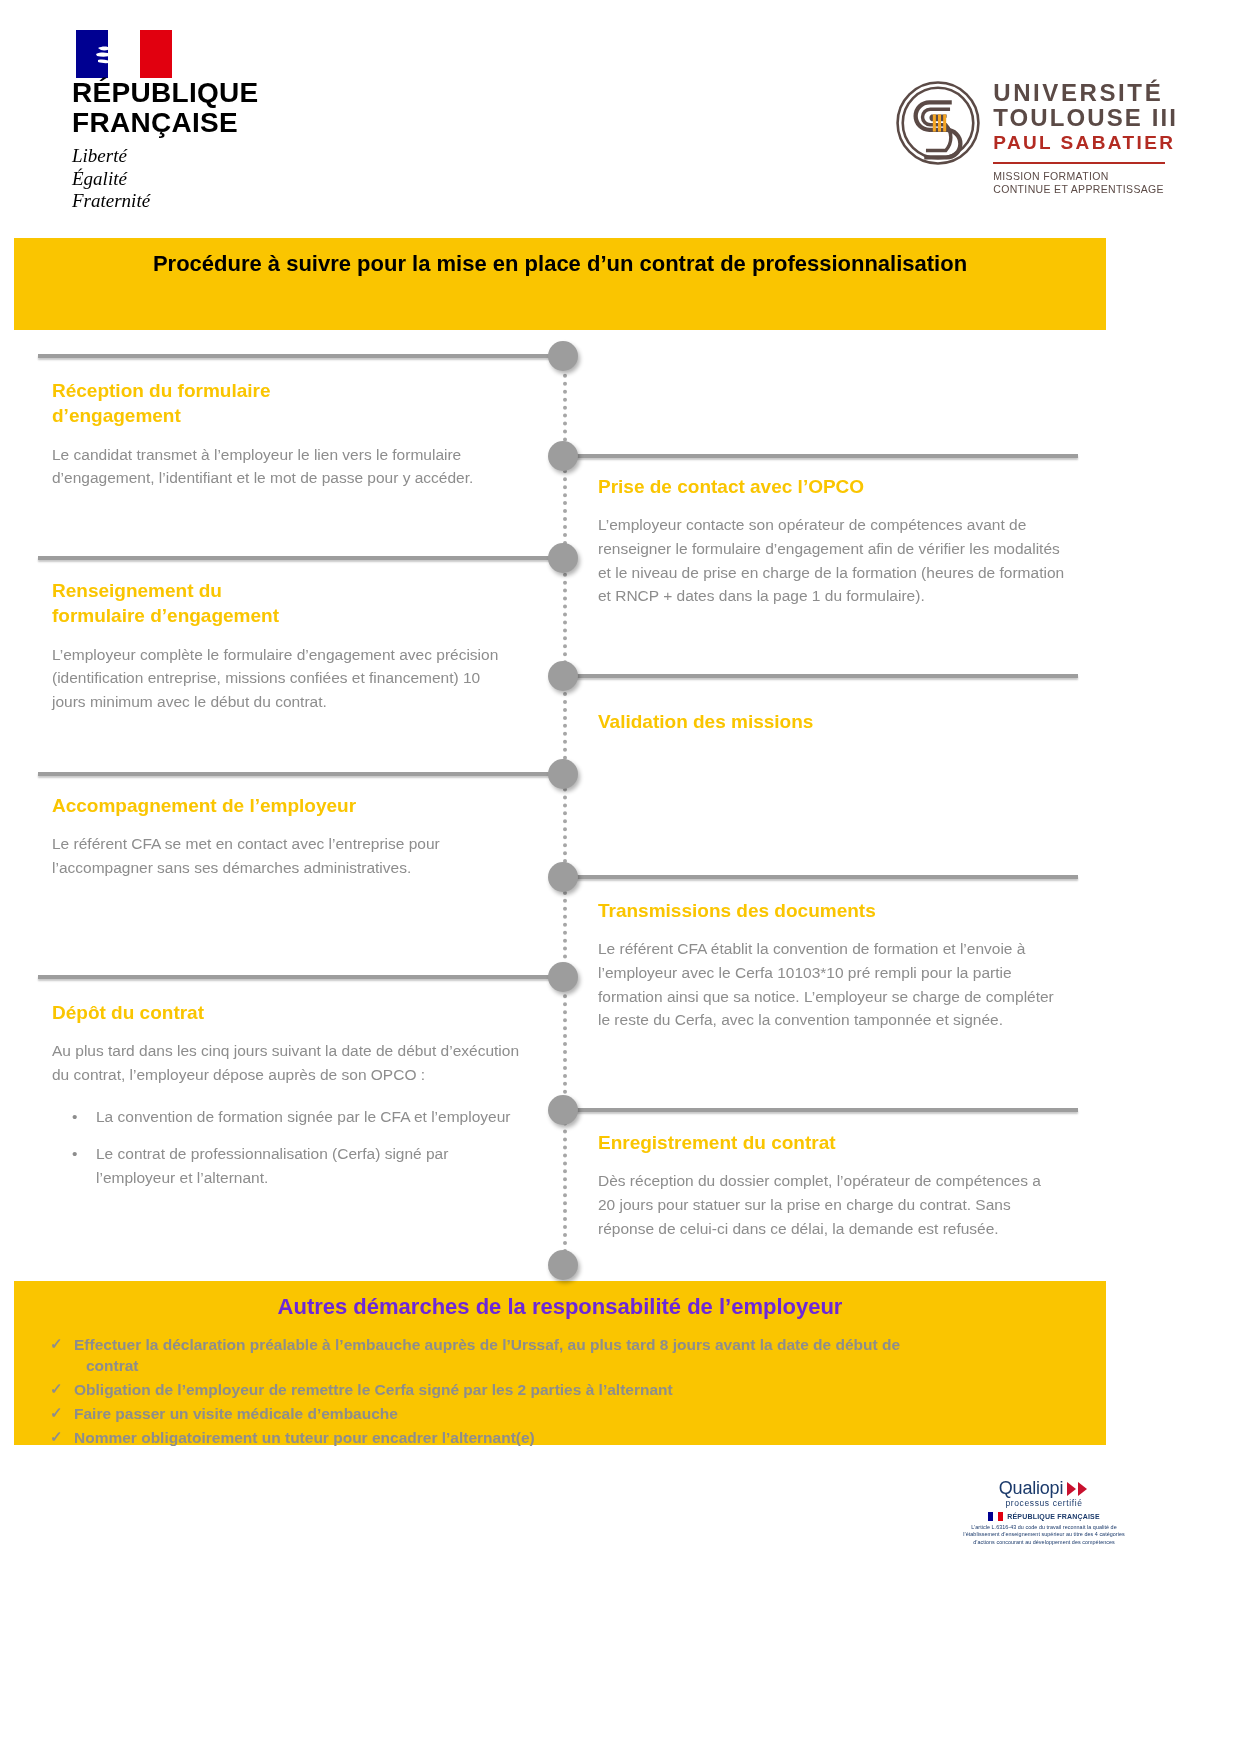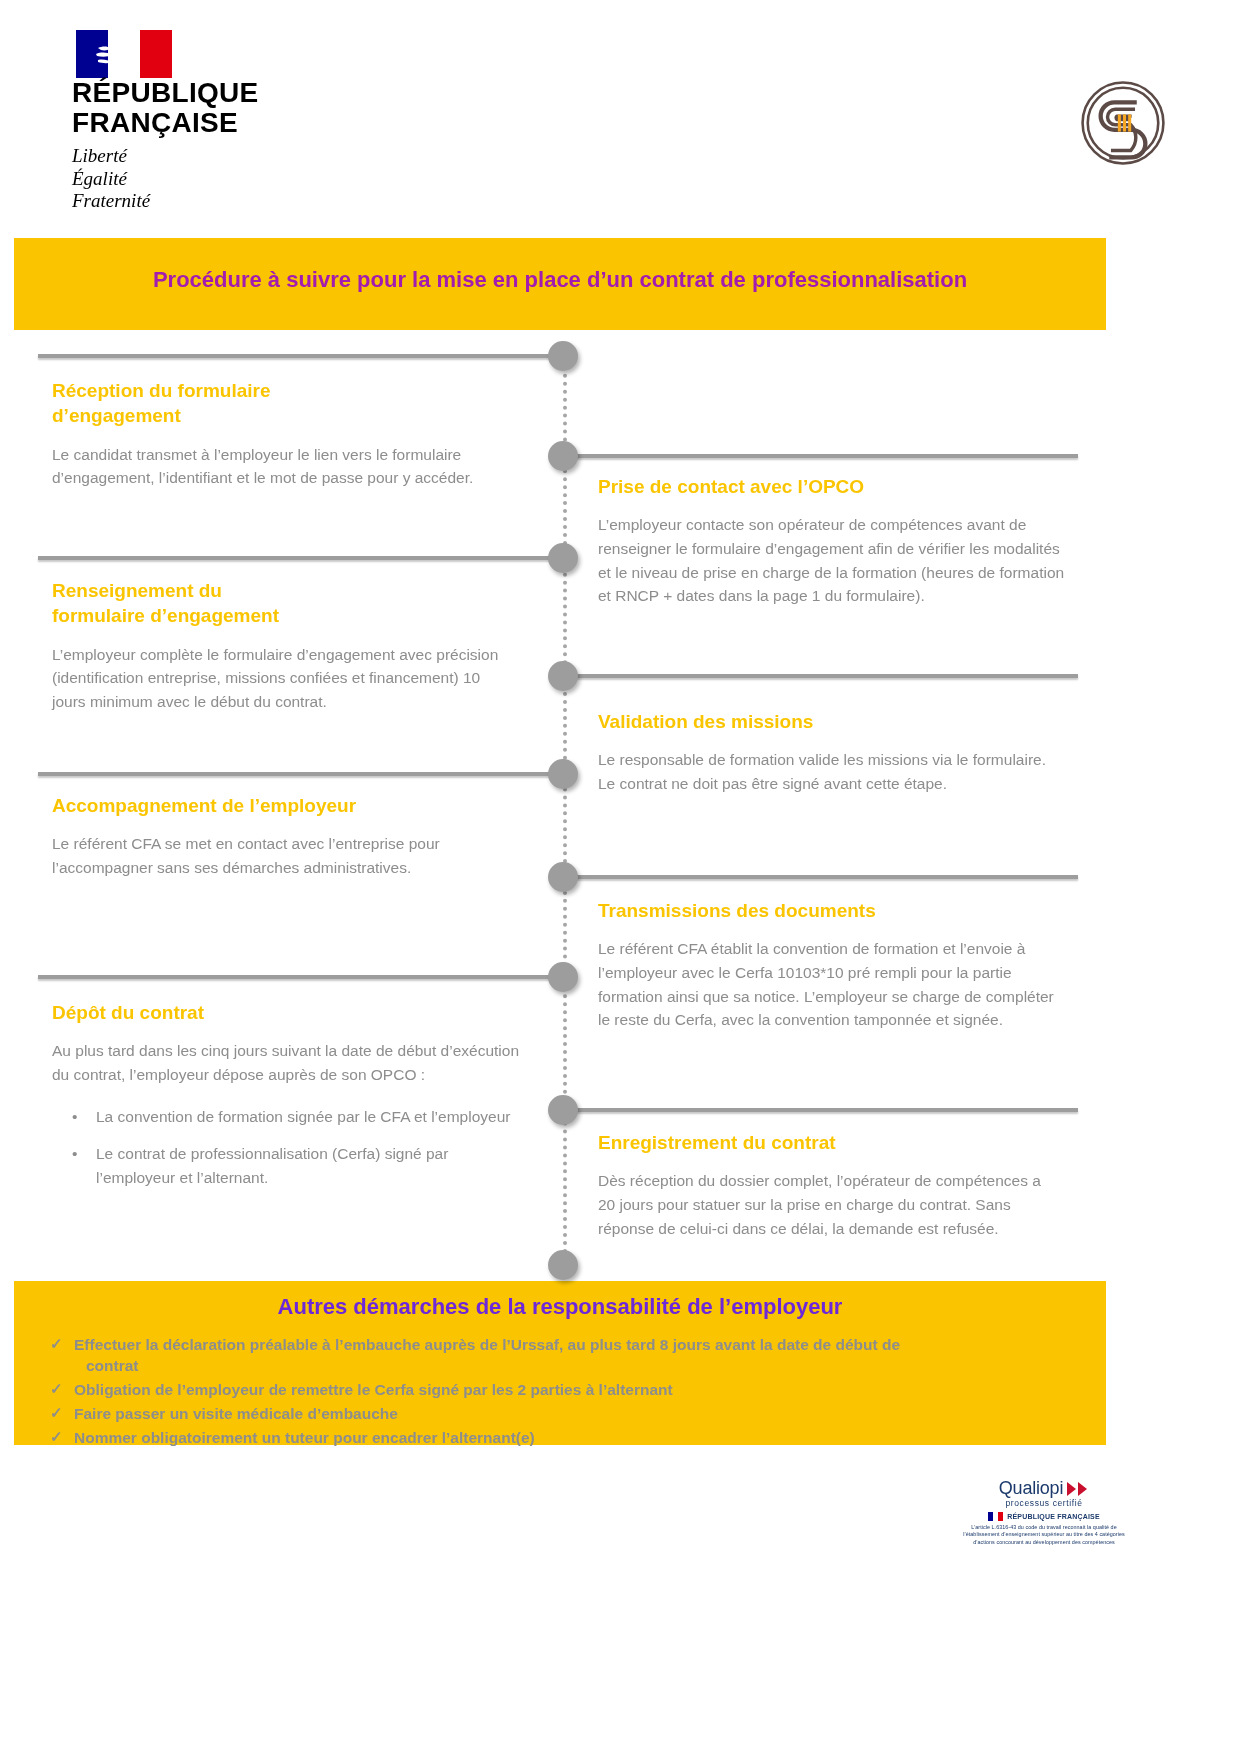--- a/index.html
+++ b/index.html
@@ -116,23 +116,23 @@
   }
   .title-main {
     font-size: 27px;
     font-weight: bold;
     color: #8d8d8d;
     line-height: 1.26;
   }
   .title-sub {
     font-size: 22px;
     font-weight: bold;
-    color: #a21caf;
+    color: #000000;
     line-height: 1.3;
-    margin-top: 18px;
+    margin-top: 2px;
   }
 
   
   .timeline {
     position: absolute;
     left: 0;
     top: 330px;
     width: 1240px;
     height: 950px;
   }
@@ -330,20 +330,28 @@
         <path d="M66 26 L40 26 A16 16 0 0 0 40 58 L60 58 A16 16 0 0 1 60 90 L34 90" stroke-width="5"></path>
         <path d="M64 34 L41 34 A9 9 0 0 0 41 52 L59 52 A22 22 0 0 1 59 82 L36 82" stroke-width="4"></path>
         <path d="M60 42 L43 42 A2.5 2.5 0 0 0 43 46 L58 46" stroke-width="4"></path>
       </g>
       <g fill="#f5a623">
         <rect x="44" y="40" width="3.5" height="20"></rect>
         <rect x="50" y="40" width="3.5" height="20"></rect>
         <rect x="56" y="40" width="3.5" height="20"></rect>
       </g>
     </svg>
+    <div class="ut-text">
+      <div class="ut-line1">UNIVERSITÉ</div>
+      <div class="ut-line2">TOULOUSE III</div>
+      <div class="ut-line3">PAUL SABATIER</div>
+      <div class="ut-rule"></div>
+      <div class="ut-sub">MISSION FORMATION</div>
+      <div class="ut-sub">CONTINUE ET APPRENTISSAGE</div>
+    </div>
   </div>
 
 </div>
 
 <div class="title-band">
   <div class="title-sub">Procédure à suivre pour la mise en place d’un contrat de professionnalisation</div>
 </div>
 
 <div class="timeline">
 
@@ -400,24 +408,20 @@
       <div>formulaire d’engagement</div>
     </div>
     <div class="step-body">
       <p>L’employeur complète le formulaire d’engagement avec précision (identification entreprise, missions confiées et financement) 10 jours minimum avec le début du contrat.</p>
     </div>
   </div>
 
   <div class="step" style="left:598px; top:366px; width:450px;margin-top:13px;">
     <div class="step-title">
       <div>Validation des missions</div>
-    </div>
-    <div class="step-body">
-      <p>Le responsable de formation valide les missions via le formulaire.</p>
-      <p>Le contrat ne doit pas être signé avant cette étape.</p>
     </div>
   </div>
 
   <div class="step" style="left:52px; top:463px; width:450px;">
     <div class="step-title">
       <div>Accompagnement de l’employeur</div>
     </div>
     <div class="step-body">
       <p>Le référent CFA se met en contact avec l’entreprise pour l’accompagner sans ses démarches administratives.</p>
     </div>

